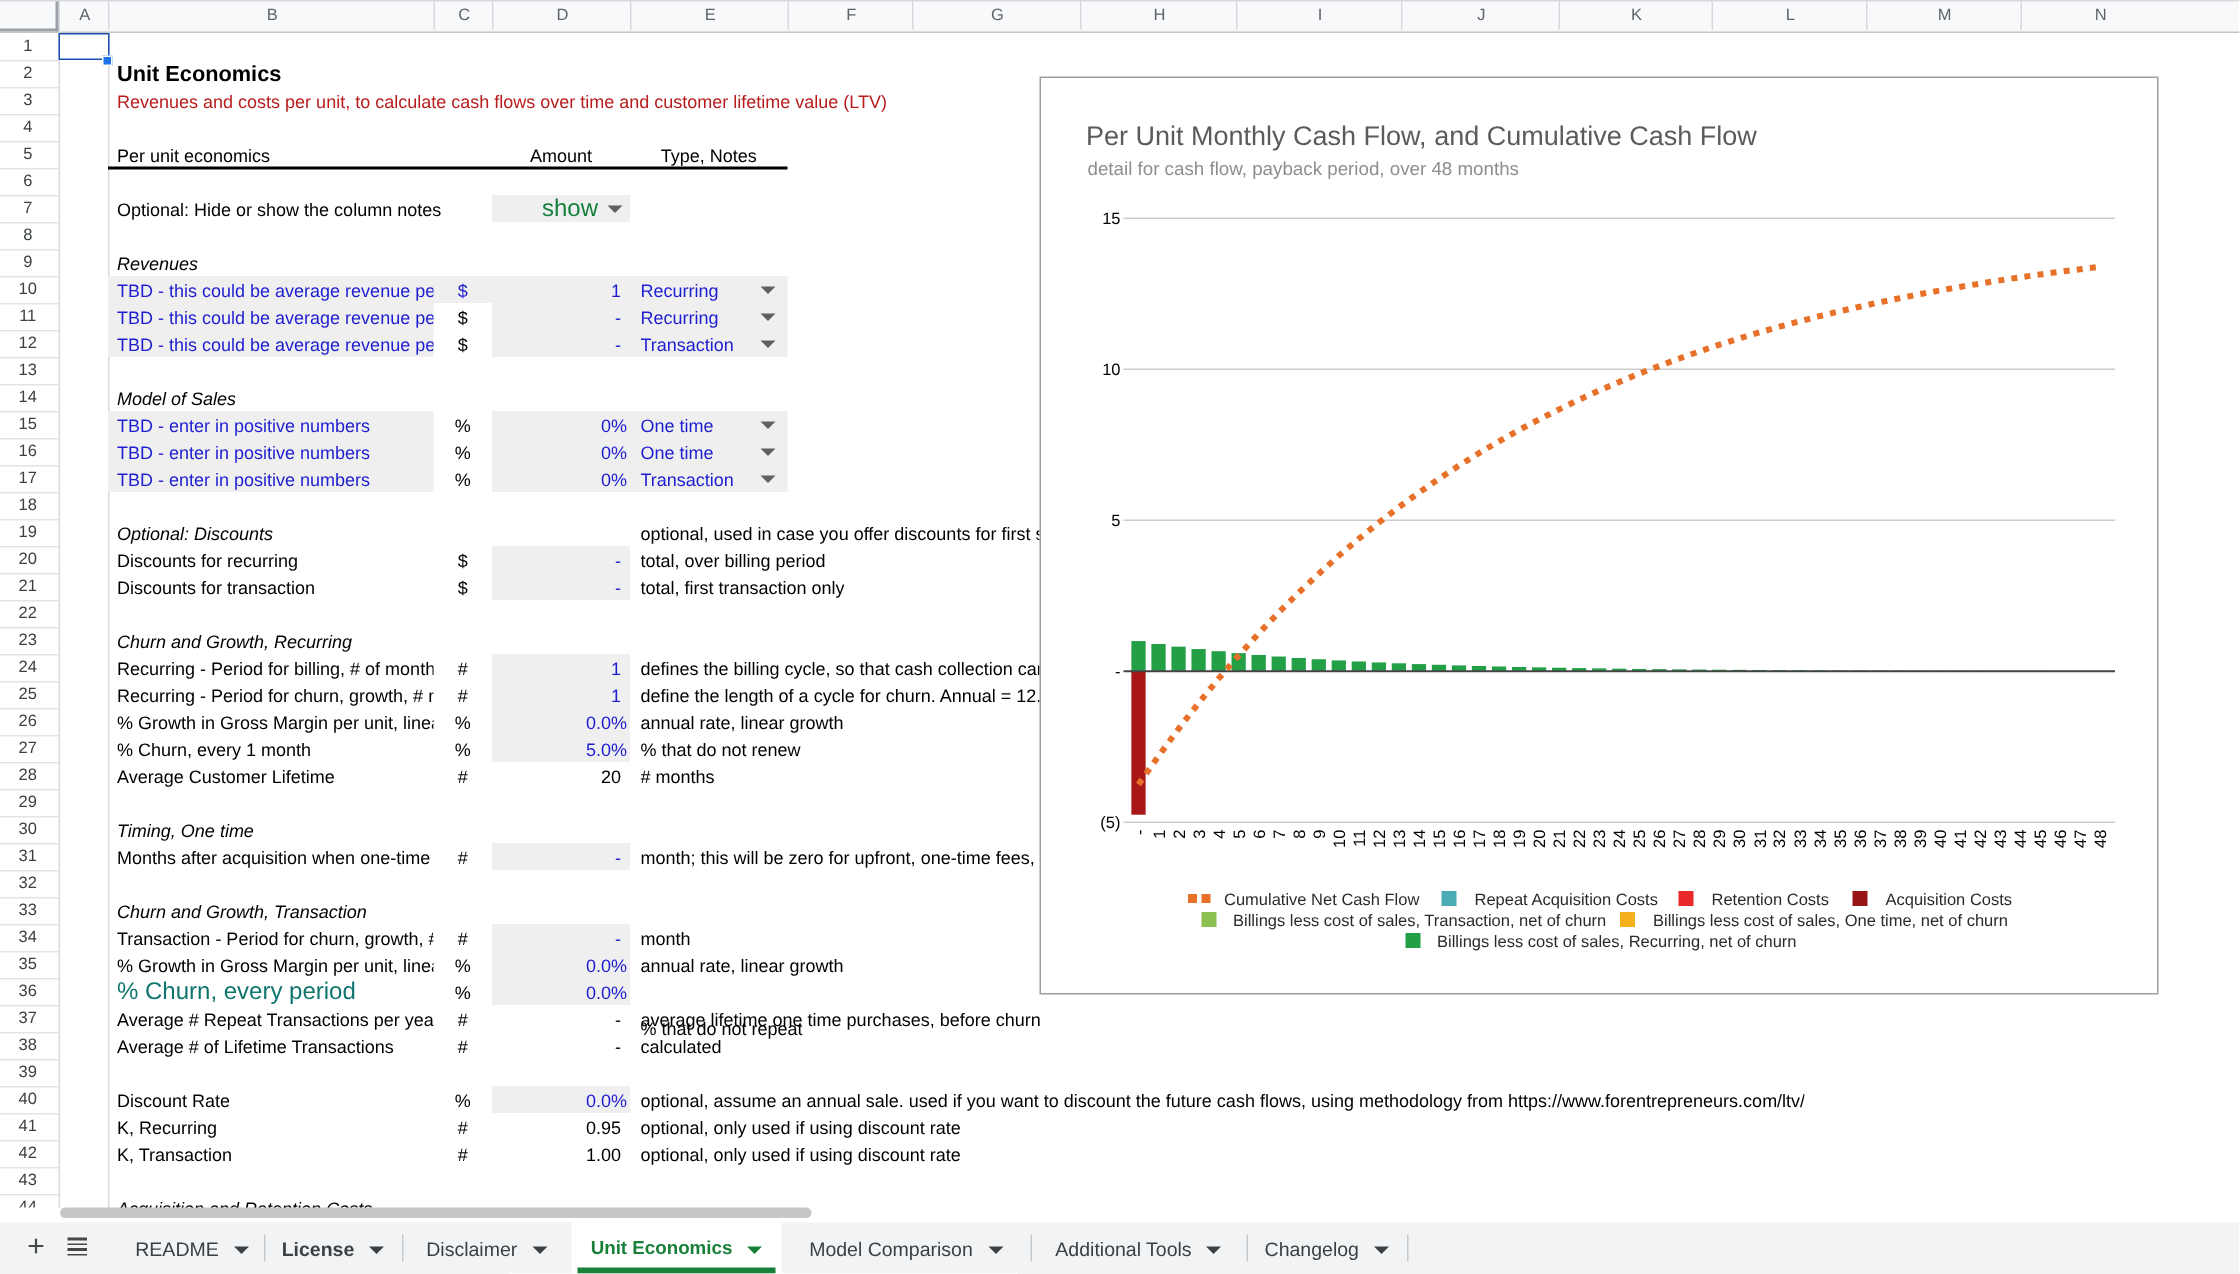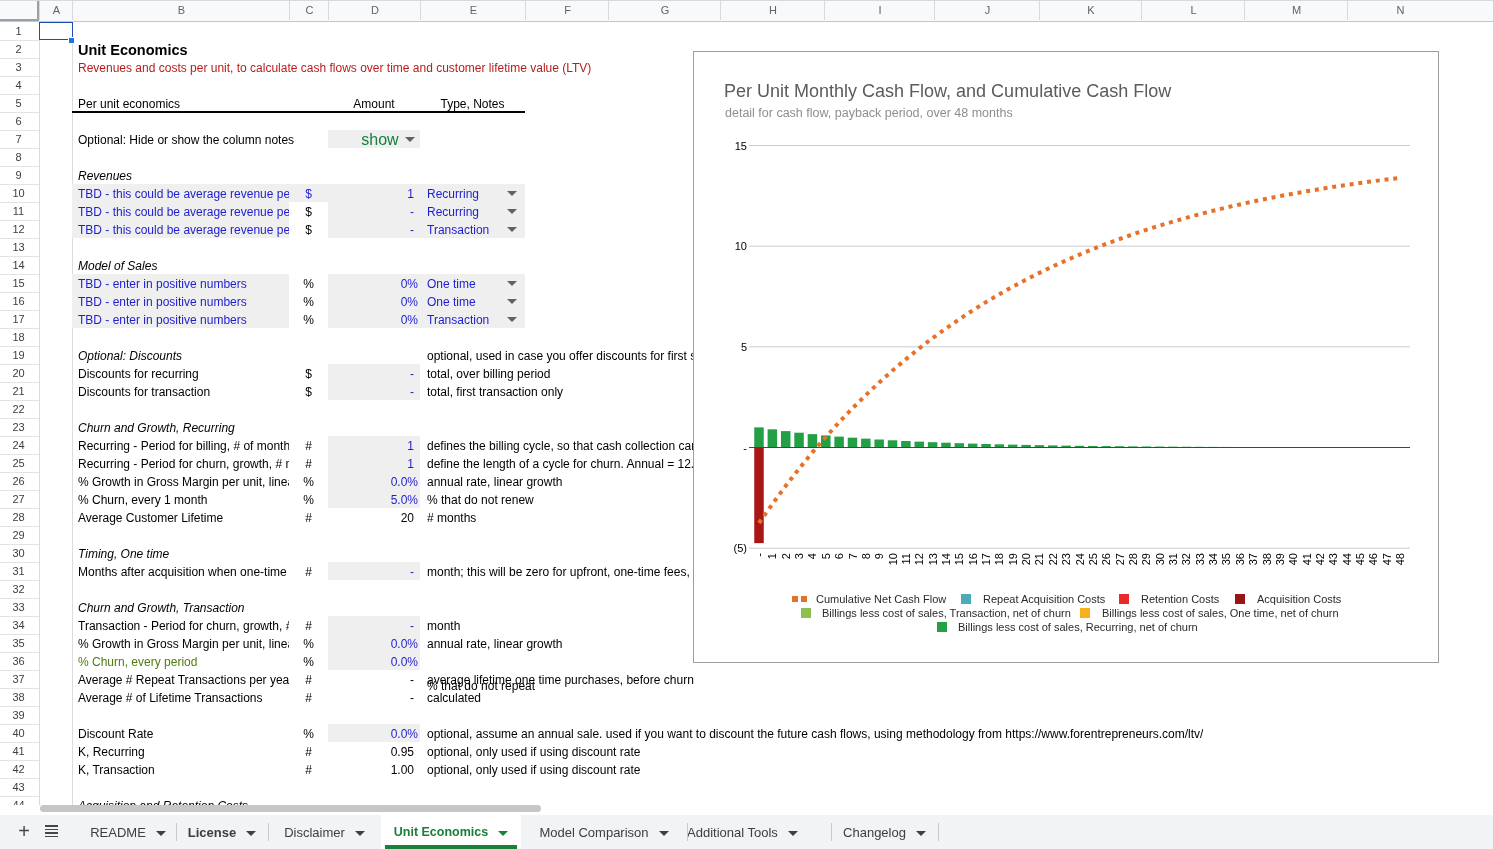--- a/index.html
+++ b/index.html
@@ -214,21 +214,21 @@
 <div style="position:absolute;left:427px;top:563.8px;height:16.2px;line-height:16.9px;font-size:12px;color:#000;white-space:nowrap;overflow:hidden">month; this will be zero for upfront, one-time fees, paid at acquisition</div>
 <div style="position:absolute;left:78px;top:599.8px;height:16.2px;line-height:16.9px;font-size:12px;color:#000;white-space:nowrap;overflow:hidden;font-style:italic">Churn and Growth, Transaction</div>
 <div style="position:absolute;left:78px;top:617.8px;height:16.2px;line-height:16.9px;font-size:12px;color:#000;white-space:nowrap;overflow:hidden;width:211px">Transaction - Period for churn, growth, # months</div>
 <div style="position:absolute;left:289px;top:617.8px;height:16.2px;line-height:16.9px;font-size:12px;color:#000;white-space:nowrap;overflow:hidden;width:39px;text-align:center">#</div>
 <div style="position:absolute;left:328px;top:617.8px;height:16.2px;line-height:16.9px;font-size:12px;color:#1d1dd1;white-space:nowrap;overflow:hidden;width:86px;text-align:right">-</div>
 <div style="position:absolute;left:427px;top:617.8px;height:16.2px;line-height:16.9px;font-size:12px;color:#000;white-space:nowrap;overflow:hidden">month</div>
 <div style="position:absolute;left:78px;top:635.8px;height:16.2px;line-height:16.9px;font-size:12px;color:#000;white-space:nowrap;overflow:hidden;width:211px">% Growth in Gross Margin per unit, linear rate</div>
 <div style="position:absolute;left:289px;top:635.8px;height:16.2px;line-height:16.9px;font-size:12px;color:#000;white-space:nowrap;overflow:hidden;width:39px;text-align:center">%</div>
 <div style="position:absolute;left:328px;top:635.8px;height:16.2px;line-height:16.9px;font-size:12px;color:#1d1dd1;white-space:nowrap;overflow:hidden;width:90px;text-align:right">0.0%</div>
 <div style="position:absolute;left:427px;top:635.8px;height:16.2px;line-height:16.9px;font-size:12px;color:#000;white-space:nowrap;overflow:hidden">annual rate, linear growth</div>
-<div style="position:absolute;left:78px;top:653.8px;height:16.2px;line-height:16.9px;font-size:12px;color:#4d7c0f;white-space:nowrap;overflow:hidden">% Churn, every period</div>
+<div style="position:absolute;left:78px;top:653.8px;height:16.2px;line-height:16.9px;font-size:16px;color:#0f766e;white-space:nowrap;overflow:hidden">% Churn, every period</div>
 <div style="position:absolute;left:289px;top:653.8px;height:16.2px;line-height:16.9px;font-size:12px;color:#000;white-space:nowrap;overflow:hidden;width:39px;text-align:center">%</div>
 <div style="position:absolute;left:328px;top:653.8px;height:16.2px;line-height:16.9px;font-size:12px;color:#1d1dd1;white-space:nowrap;overflow:hidden;width:90px;text-align:right">0.0%</div>
 <div style="position:absolute;left:427px;top:678px;height:16.2px;line-height:16.9px;font-size:12px;color:#000;white-space:nowrap;overflow:hidden">% that do not repeat</div>
 <div style="position:absolute;left:78px;top:671.8px;height:16.2px;line-height:16.9px;font-size:12px;color:#000;white-space:nowrap;overflow:hidden;width:211px">Average # Repeat Transactions per year</div>
 <div style="position:absolute;left:289px;top:671.8px;height:16.2px;line-height:16.9px;font-size:12px;color:#000;white-space:nowrap;overflow:hidden;width:39px;text-align:center">#</div>
 <div style="position:absolute;left:328px;top:671.8px;height:16.2px;line-height:16.9px;font-size:12px;color:#000;white-space:nowrap;overflow:hidden;width:86px;text-align:right">-</div>
 <div style="position:absolute;left:427px;top:671.8px;height:16.2px;line-height:16.9px;font-size:12px;color:#000;white-space:nowrap;overflow:hidden">average lifetime one time purchases, before churn</div>
 <div style="position:absolute;left:78px;top:689.8px;height:16.2px;line-height:16.9px;font-size:12px;color:#000;white-space:nowrap;overflow:hidden">Average # of Lifetime Transactions</div>
 <div style="position:absolute;left:289px;top:689.8px;height:16.2px;line-height:16.9px;font-size:12px;color:#000;white-space:nowrap;overflow:hidden;width:39px;text-align:center">#</div>
 <div style="position:absolute;left:328px;top:689.8px;height:16.2px;line-height:16.9px;font-size:12px;color:#000;white-space:nowrap;overflow:hidden;width:86px;text-align:right">-</div>
@@ -399,21 +399,21 @@
     <span style="width:0;height:0;border-left:5px solid transparent;border-right:5px solid transparent;border-top:5px solid #3c4043;margin-top:2px"></span>
   </div>
 <div style="position:absolute;left:381px;top:815px;width:140px;height:34px;display:flex;align-items:center;justify-content:center;gap:10px;font-size:12.5px;font-weight:bold;color:#188038">
     <span>Unit Economics</span>
     <span style="width:0;height:0;border-left:5px solid transparent;border-right:5px solid transparent;border-top:5px solid #188038;margin-top:2px"></span>
   </div>
 <div style="position:absolute;left:521px;top:815px;width:166px;height:34px;display:flex;align-items:center;justify-content:center;gap:10px;font-size:13px;font-weight:normal;color:#3c4043">
     <span>Model Comparison</span>
     <span style="width:0;height:0;border-left:5px solid transparent;border-right:5px solid transparent;border-top:5px solid #3c4043;margin-top:2px"></span>
   </div>
-<div style="position:absolute;left:687px;top:815px;width:144px;height:34px;display:flex;align-items:center;gap:10px;font-size:13px;font-weight:normal;color:#3c4043">
+<div style="position:absolute;left:687px;top:815px;width:144px;height:34px;display:flex;align-items:center;justify-content:center;gap:10px;font-size:13px;font-weight:normal;color:#3c4043">
     <span>Additional Tools</span>
     <span style="width:0;height:0;border-left:5px solid transparent;border-right:5px solid transparent;border-top:5px solid #3c4043;margin-top:2px"></span>
   </div>
 <div style="position:absolute;left:831px;top:815px;width:107px;height:34px;display:flex;align-items:center;justify-content:center;gap:10px;font-size:13px;font-weight:normal;color:#3c4043">
     <span>Changelog</span>
     <span style="width:0;height:0;border-left:5px solid transparent;border-right:5px solid transparent;border-top:5px solid #3c4043;margin-top:2px"></span>
   </div>
 <div style="position:absolute;left:176px;top:823px;width:1px;height:18px;background:#c7cacc"></div>
 <div style="position:absolute;left:268px;top:823px;width:1px;height:18px;background:#c7cacc"></div>
 <div style="position:absolute;left:687px;top:823px;width:1px;height:18px;background:#c7cacc"></div>

